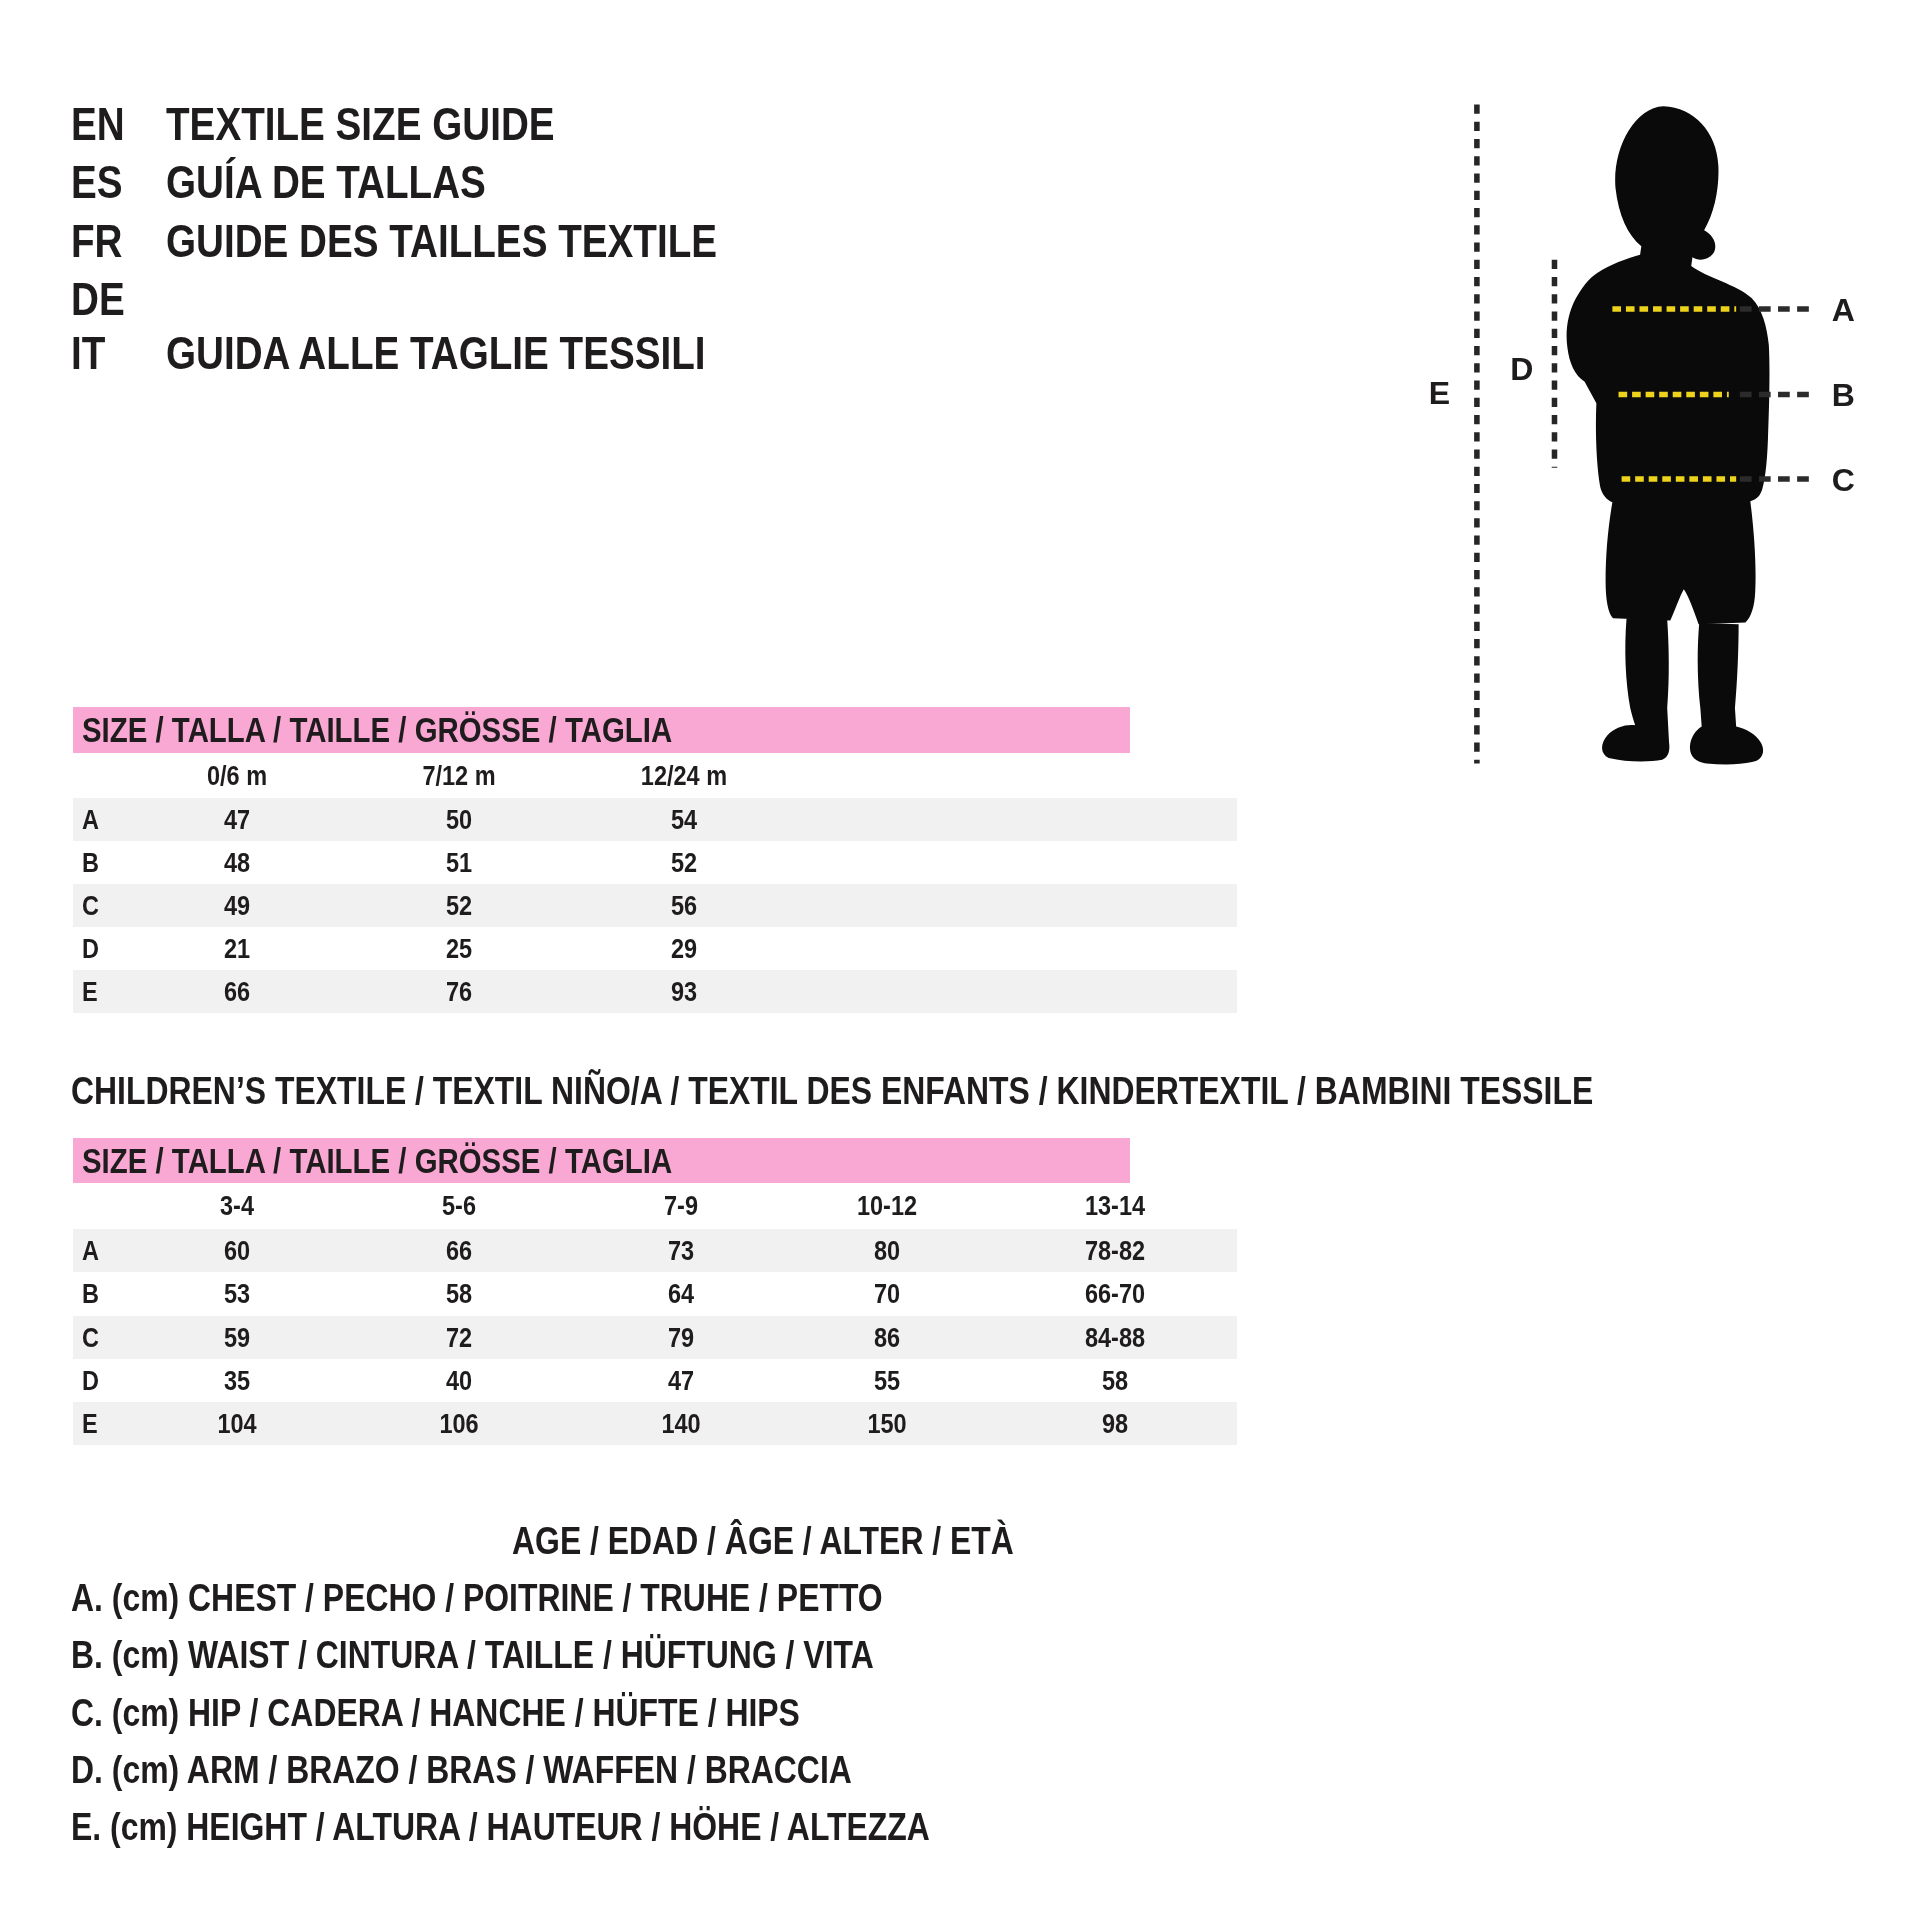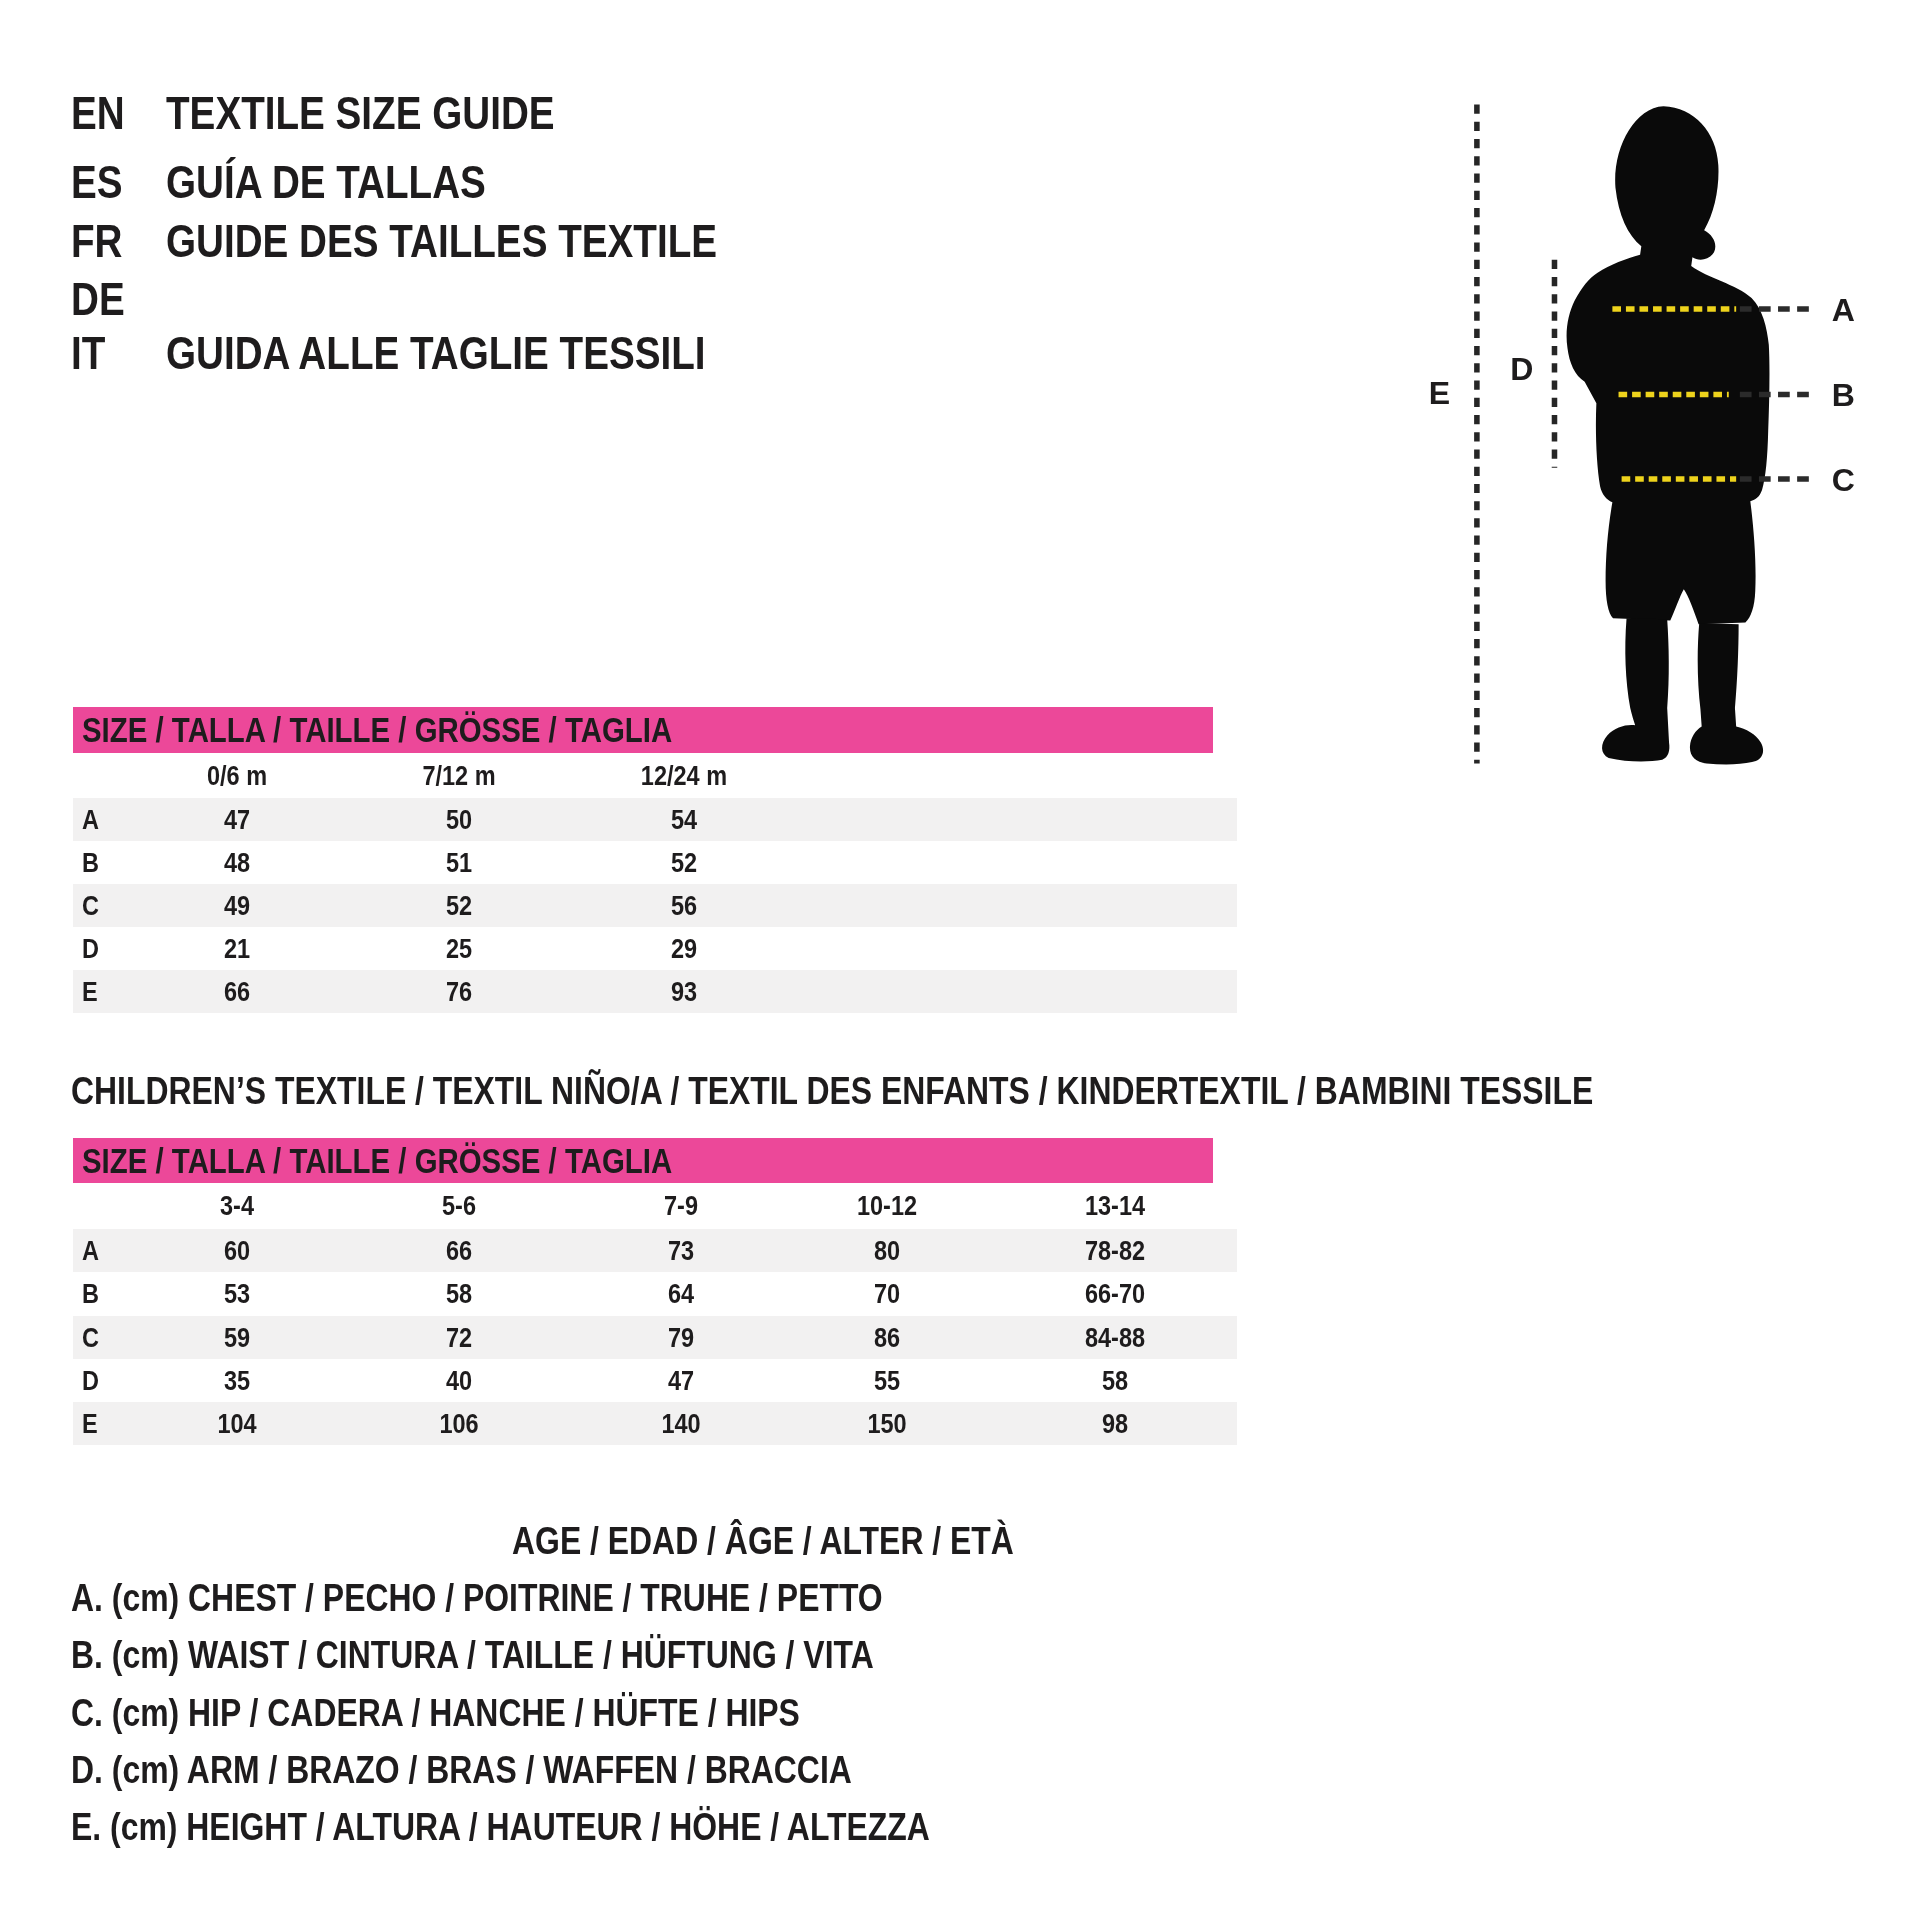--- a/index.html
+++ b/index.html
@@ -7,42 +7,42 @@
         font-family:"Liberation Sans",sans-serif;font-weight:700;color:#1e1c1d;overflow:hidden;}
   
   .cond{display:inline-block;transform:scaleX(.84);transform-origin:0 50%;white-space:nowrap;}
   
   .lang-row{position:absolute;left:0;height:59px;line-height:59px;font-size:46px;width:1356px;}
   .lang-code{position:absolute;left:71px;}
   .lang-label{position:absolute;left:166px;}
   
   .sec-title{position:absolute;left:71px;height:43px;line-height:43px;font-size:38px;width:1787px;}
   
-  .thead{position:absolute;left:73px;width:1140px;height:46px;line-height:46px;font-size:35px;
-         background:#ec4899;box-sizing:border-box;padding-left:8.6px;}
+  .thead{position:absolute;left:73px;width:1057px;height:46px;line-height:46px;font-size:35px;
+         background:#f9a8d4;box-sizing:border-box;padding-left:8.6px;}
   .tcols,.trow{position:absolute;left:73px;width:1164px;font-size:28px;}
   .tcols{height:45px;line-height:45px;}
   .trow{height:43px;line-height:43px;}
   .zebra{background:#f2f1f1;}
   .rlabel{position:absolute;left:9.2px;top:0;}
   .cell-c{position:absolute;top:0;width:224px;text-align:center;transform:scaleX(.84);
           transform-origin:50% 50%;white-space:nowrap;}
   
   .legend-line{position:absolute;left:71px;height:57px;line-height:57px;font-size:38px;width:1479px;}
   
   .figure-svg{position:absolute;left:1411px;top:92px;width:521px;height:684px;}
   .fig-label{font-family:"Liberation Sans",sans-serif;font-weight:700;font-size:52px;fill:#1e1c1d;}
 </style>
 </head>
 <body>
 
 <div class="page">
 
   <div>
-    <div class="lang-row" style="top:84px;">
+    <div class="lang-row" style="top:95px;">
       <span class="lang-code"><span class="cond">EN</span></span>
       <span class="lang-label"><span class="cond">TEXTILE SIZE GUIDE</span></span>
     </div>
     <div class="lang-row" style="top:153px;">
       <span class="lang-code"><span class="cond">ES</span></span>
       <span class="lang-label"><span class="cond">GUÍA DE TALLAS</span></span>
     </div>
     <div class="lang-row" style="top:212px;">
       <span class="lang-code"><span class="cond">FR</span></span>
       <span class="lang-label"><span class="cond">GUIDE DES TAILLES TEXTILE</span></span>

